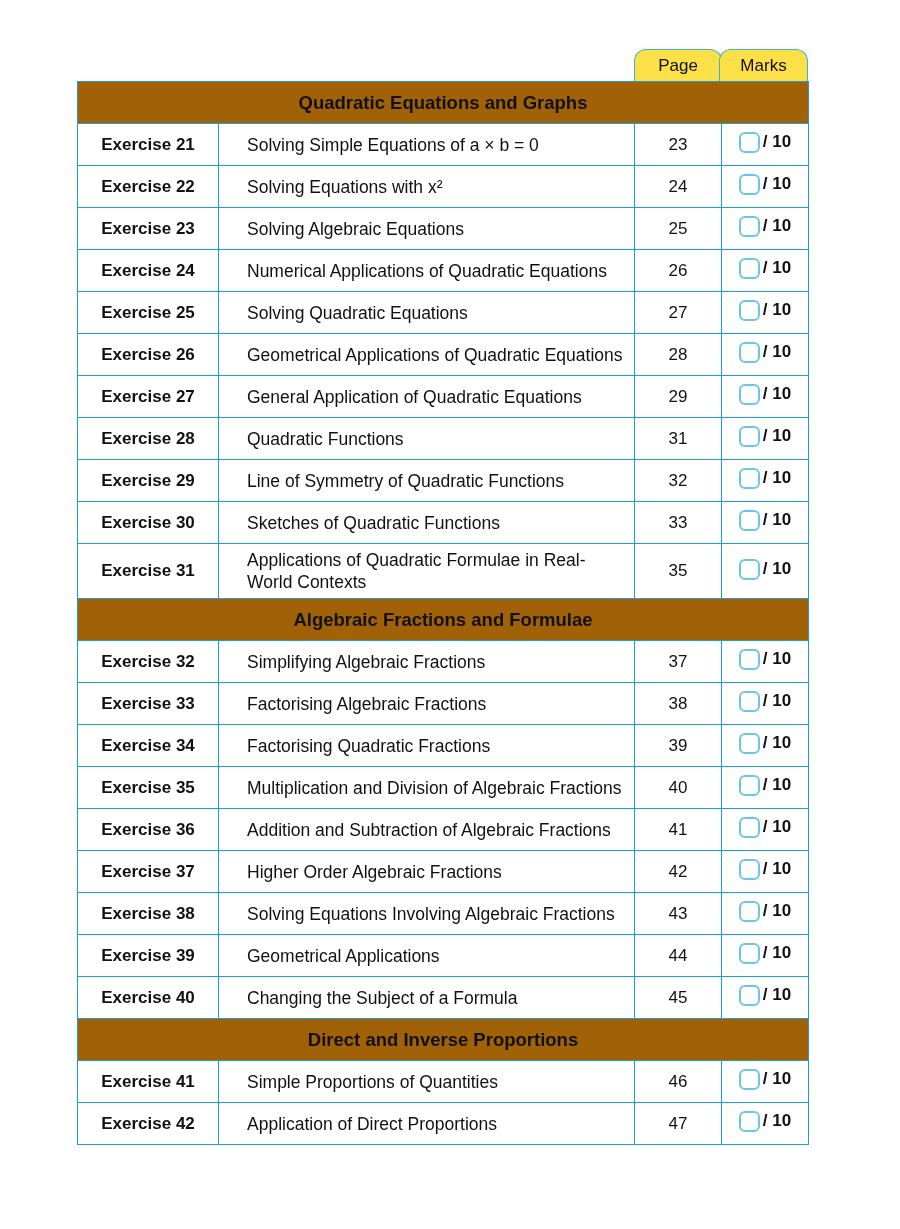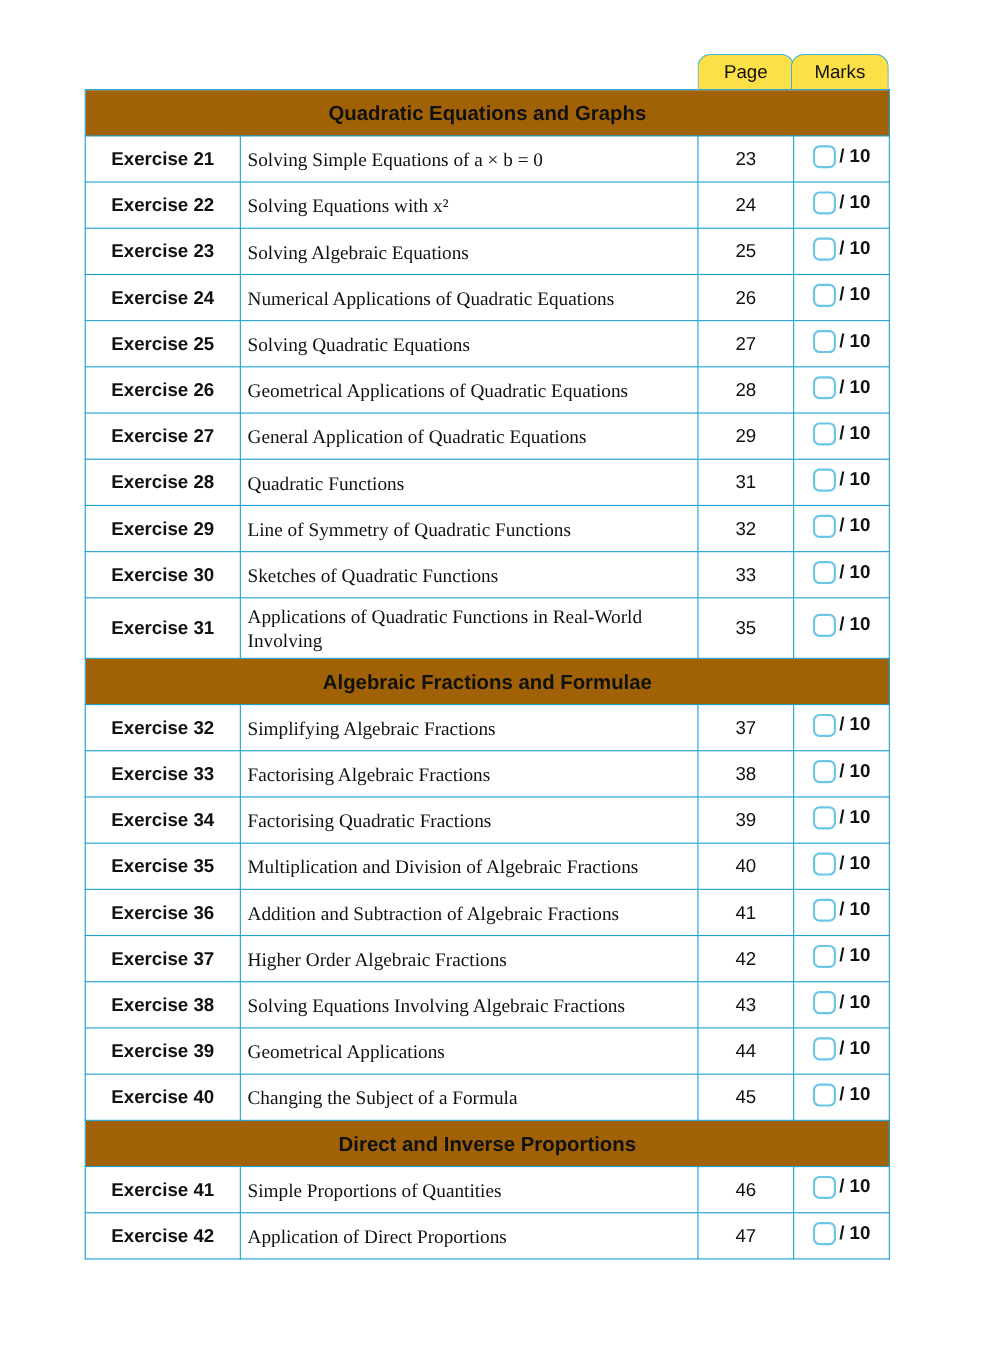--- a/index.html
+++ b/index.html
@@ -18,21 +18,21 @@
   table { border-collapse: collapse; width: 731px; table-layout: fixed; }
   td { border: 1.5px solid #1aa0d0; padding: 0; }
   col.c1 { width: 141px; } col.c2 { width: 416px; } col.c3 { width: 87px; } col.c4 { width: 87px; }
   tr.sec td {
     background: #a16207; height: 41px; text-align: center;
     font-family: "Liberation Sans", sans-serif; font-weight: bold; font-size: 18.5px; color: #111;
   }
   tr.row td { height: 41px; background: #fff; }
   tr.row.tall td { height: 54px; }
   td.ex { font-family: "Liberation Sans", sans-serif; font-weight: bold; font-size: 17px; text-align: center; color: #111; }
-  td.title { font-family: Liberation Serif, serif; font-size: 17.5px; color: #111; padding-left: 6px; padding-right: 10px; line-height: 22px; }
+  td.title { font-family: Liberation Sans, sans-serif; font-size: 17.5px; color: #111; padding-left: 28px; padding-right: 10px; line-height: 22px; }
   td.pg { font-family: "Liberation Sans", sans-serif; font-size: 17px; text-align: center; color: #111; margin-top: 11px; }
   td.mk { text-align: center; }
   .mkwrap { display: inline-flex; align-items: flex-start; gap: 3px; }
   .box { width: 21px; height: 21px; border: 2px solid #6cc6e6; border-radius: 6px; background: #fff; box-sizing: border-box; display: inline-block; }
   .outof { font-family: "Liberation Sans", sans-serif; font-weight: bold; font-size: 17px; color: #111; }
 </style>
 </head>
 <body>
 
 <div class="wrap">
@@ -136,21 +136,21 @@
           <td class="ex">Exercise 30</td>
           <td class="title">Sketches of Quadratic Functions</td>
           <td class="pg">33</td>
           <td class="mk"><span class="mkwrap">
               <span class="box"></span>
               <span class="outof">/ 10</span>
             </span></td>
         </tr>
         <tr class="row tall">
           <td class="ex">Exercise 31</td>
-          <td class="title">Applications of Quadratic Functions in Real-World Involving</td>
+          <td class="title">Applications of Quadratic Formulae in Real-World Contexts</td>
           <td class="pg">35</td>
           <td class="mk"><span class="mkwrap">
               <span class="box"></span>
               <span class="outof">/ 10</span>
             </span></td>
         </tr>
         <tr class="sec">
           <td colspan="4">Algebraic Fractions and Formulae</td>
         </tr>
         <tr class="row">

